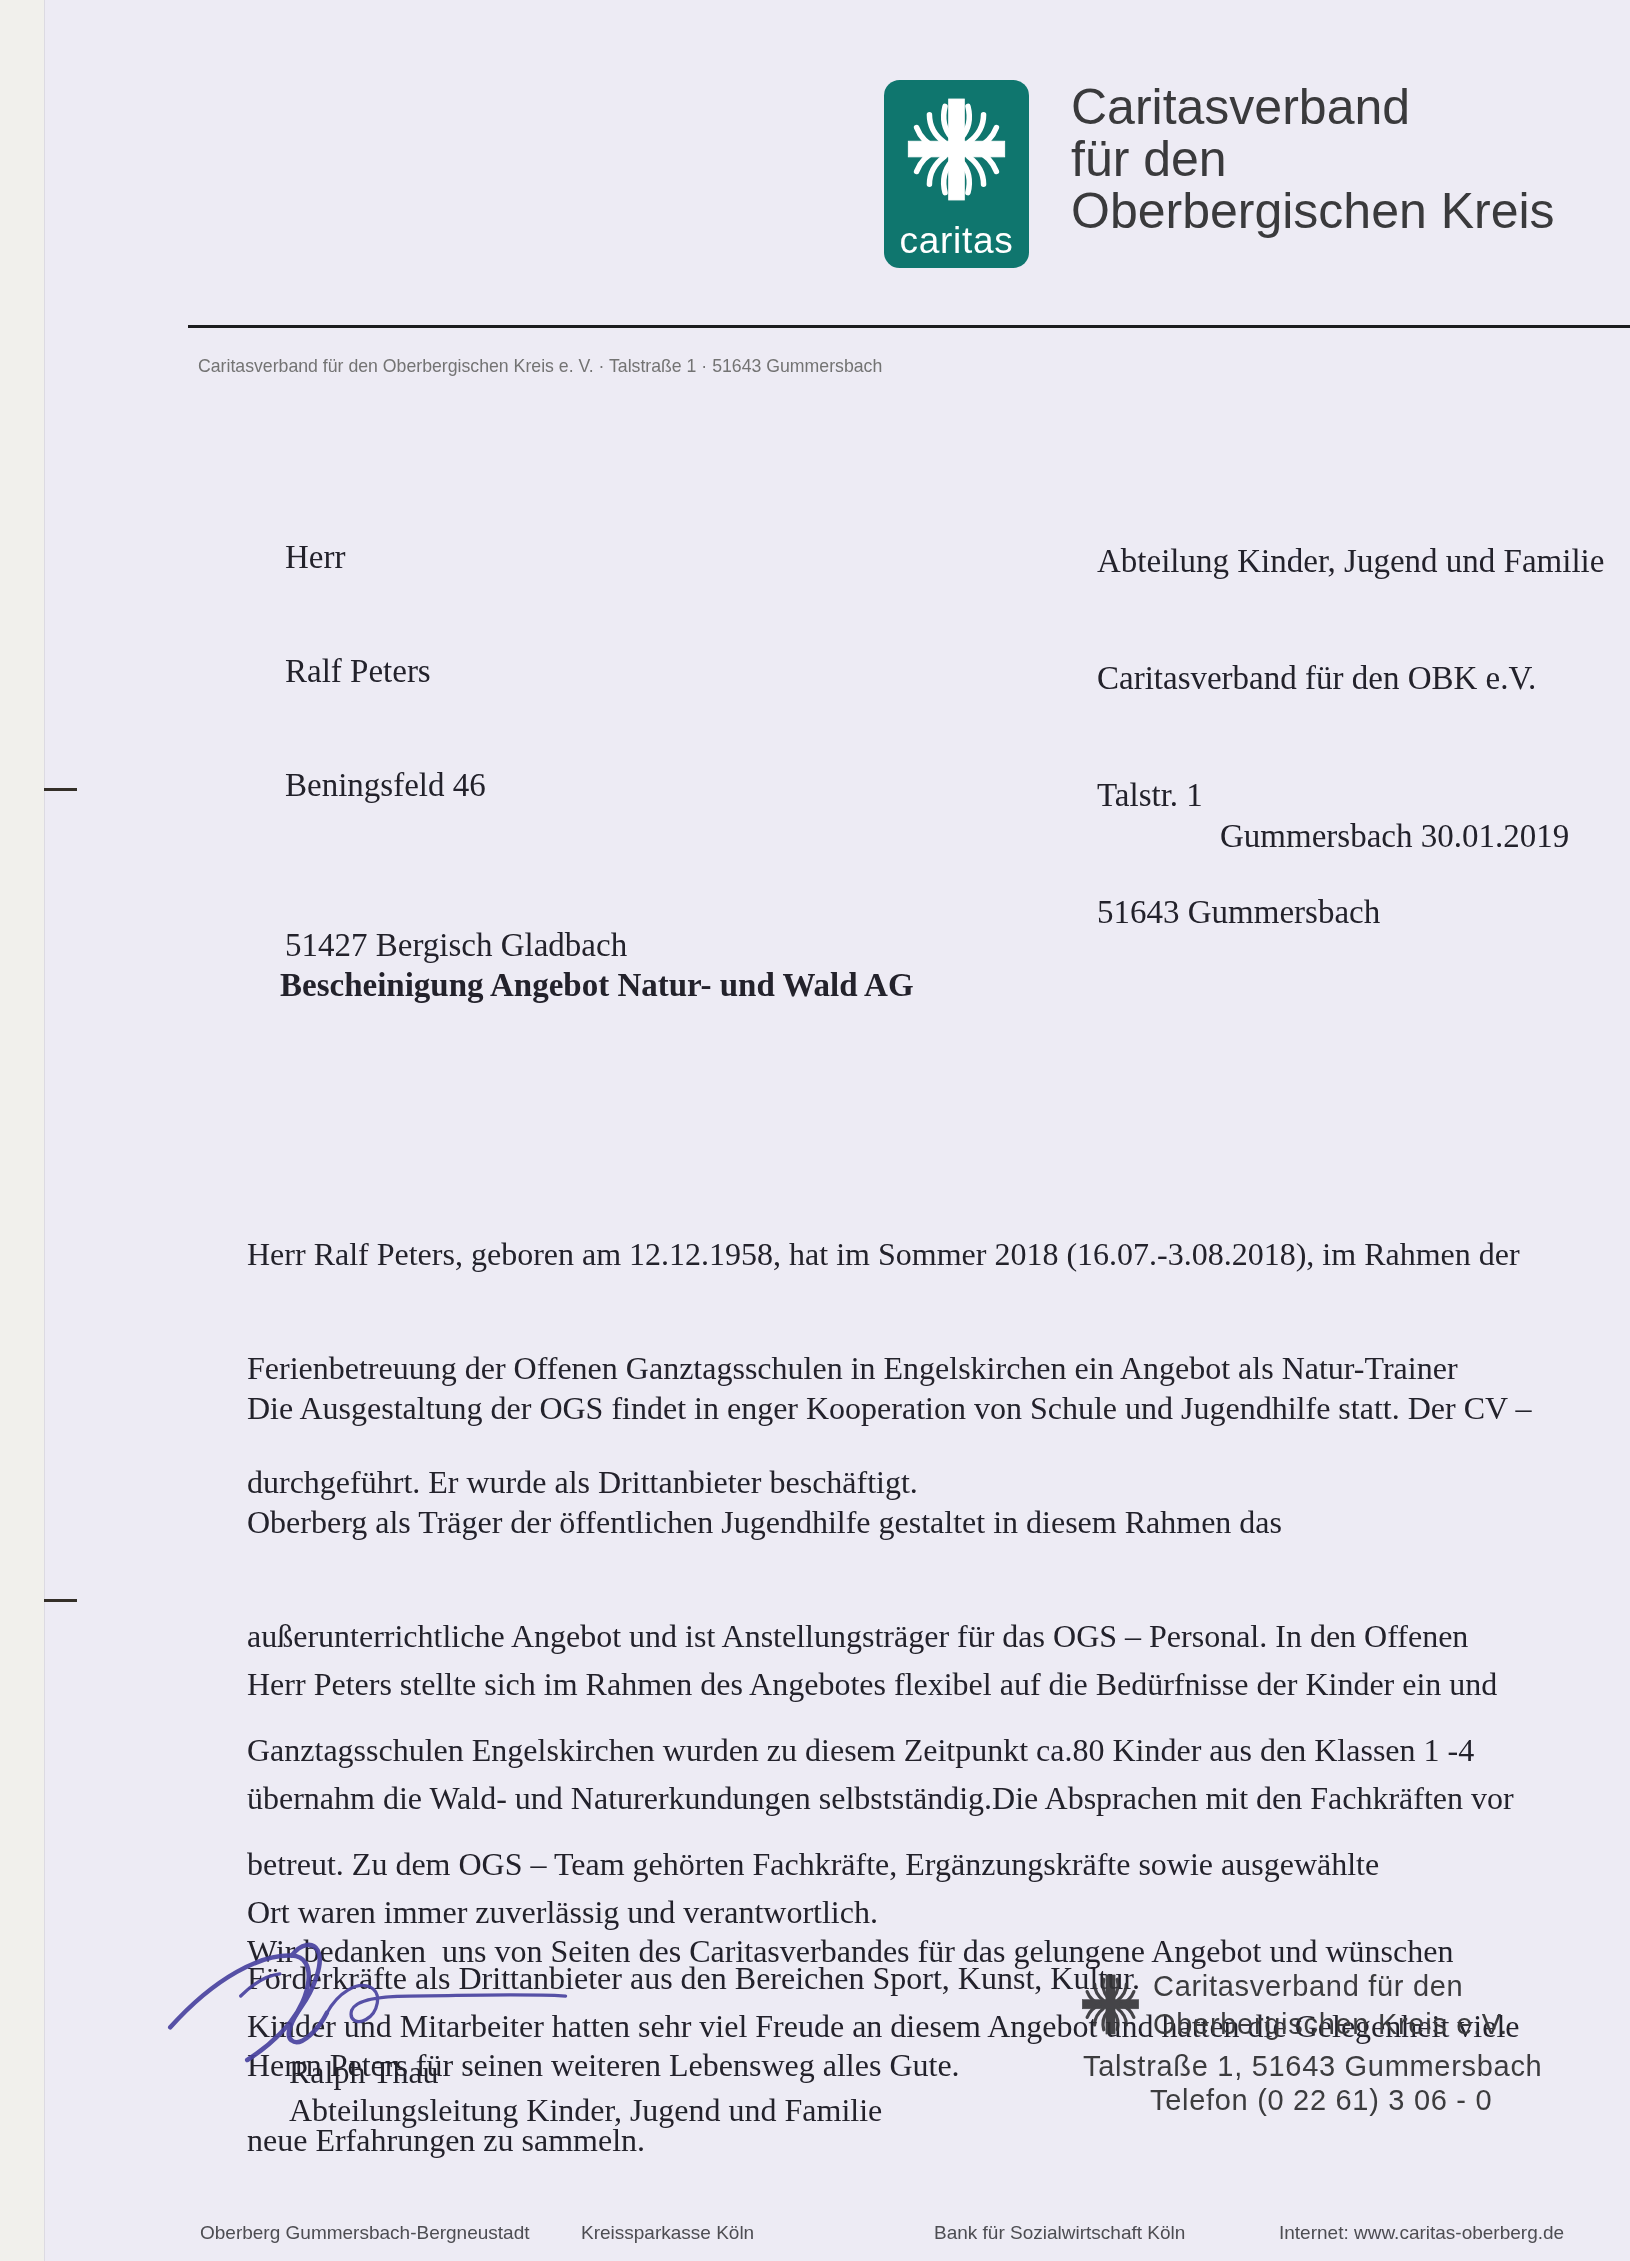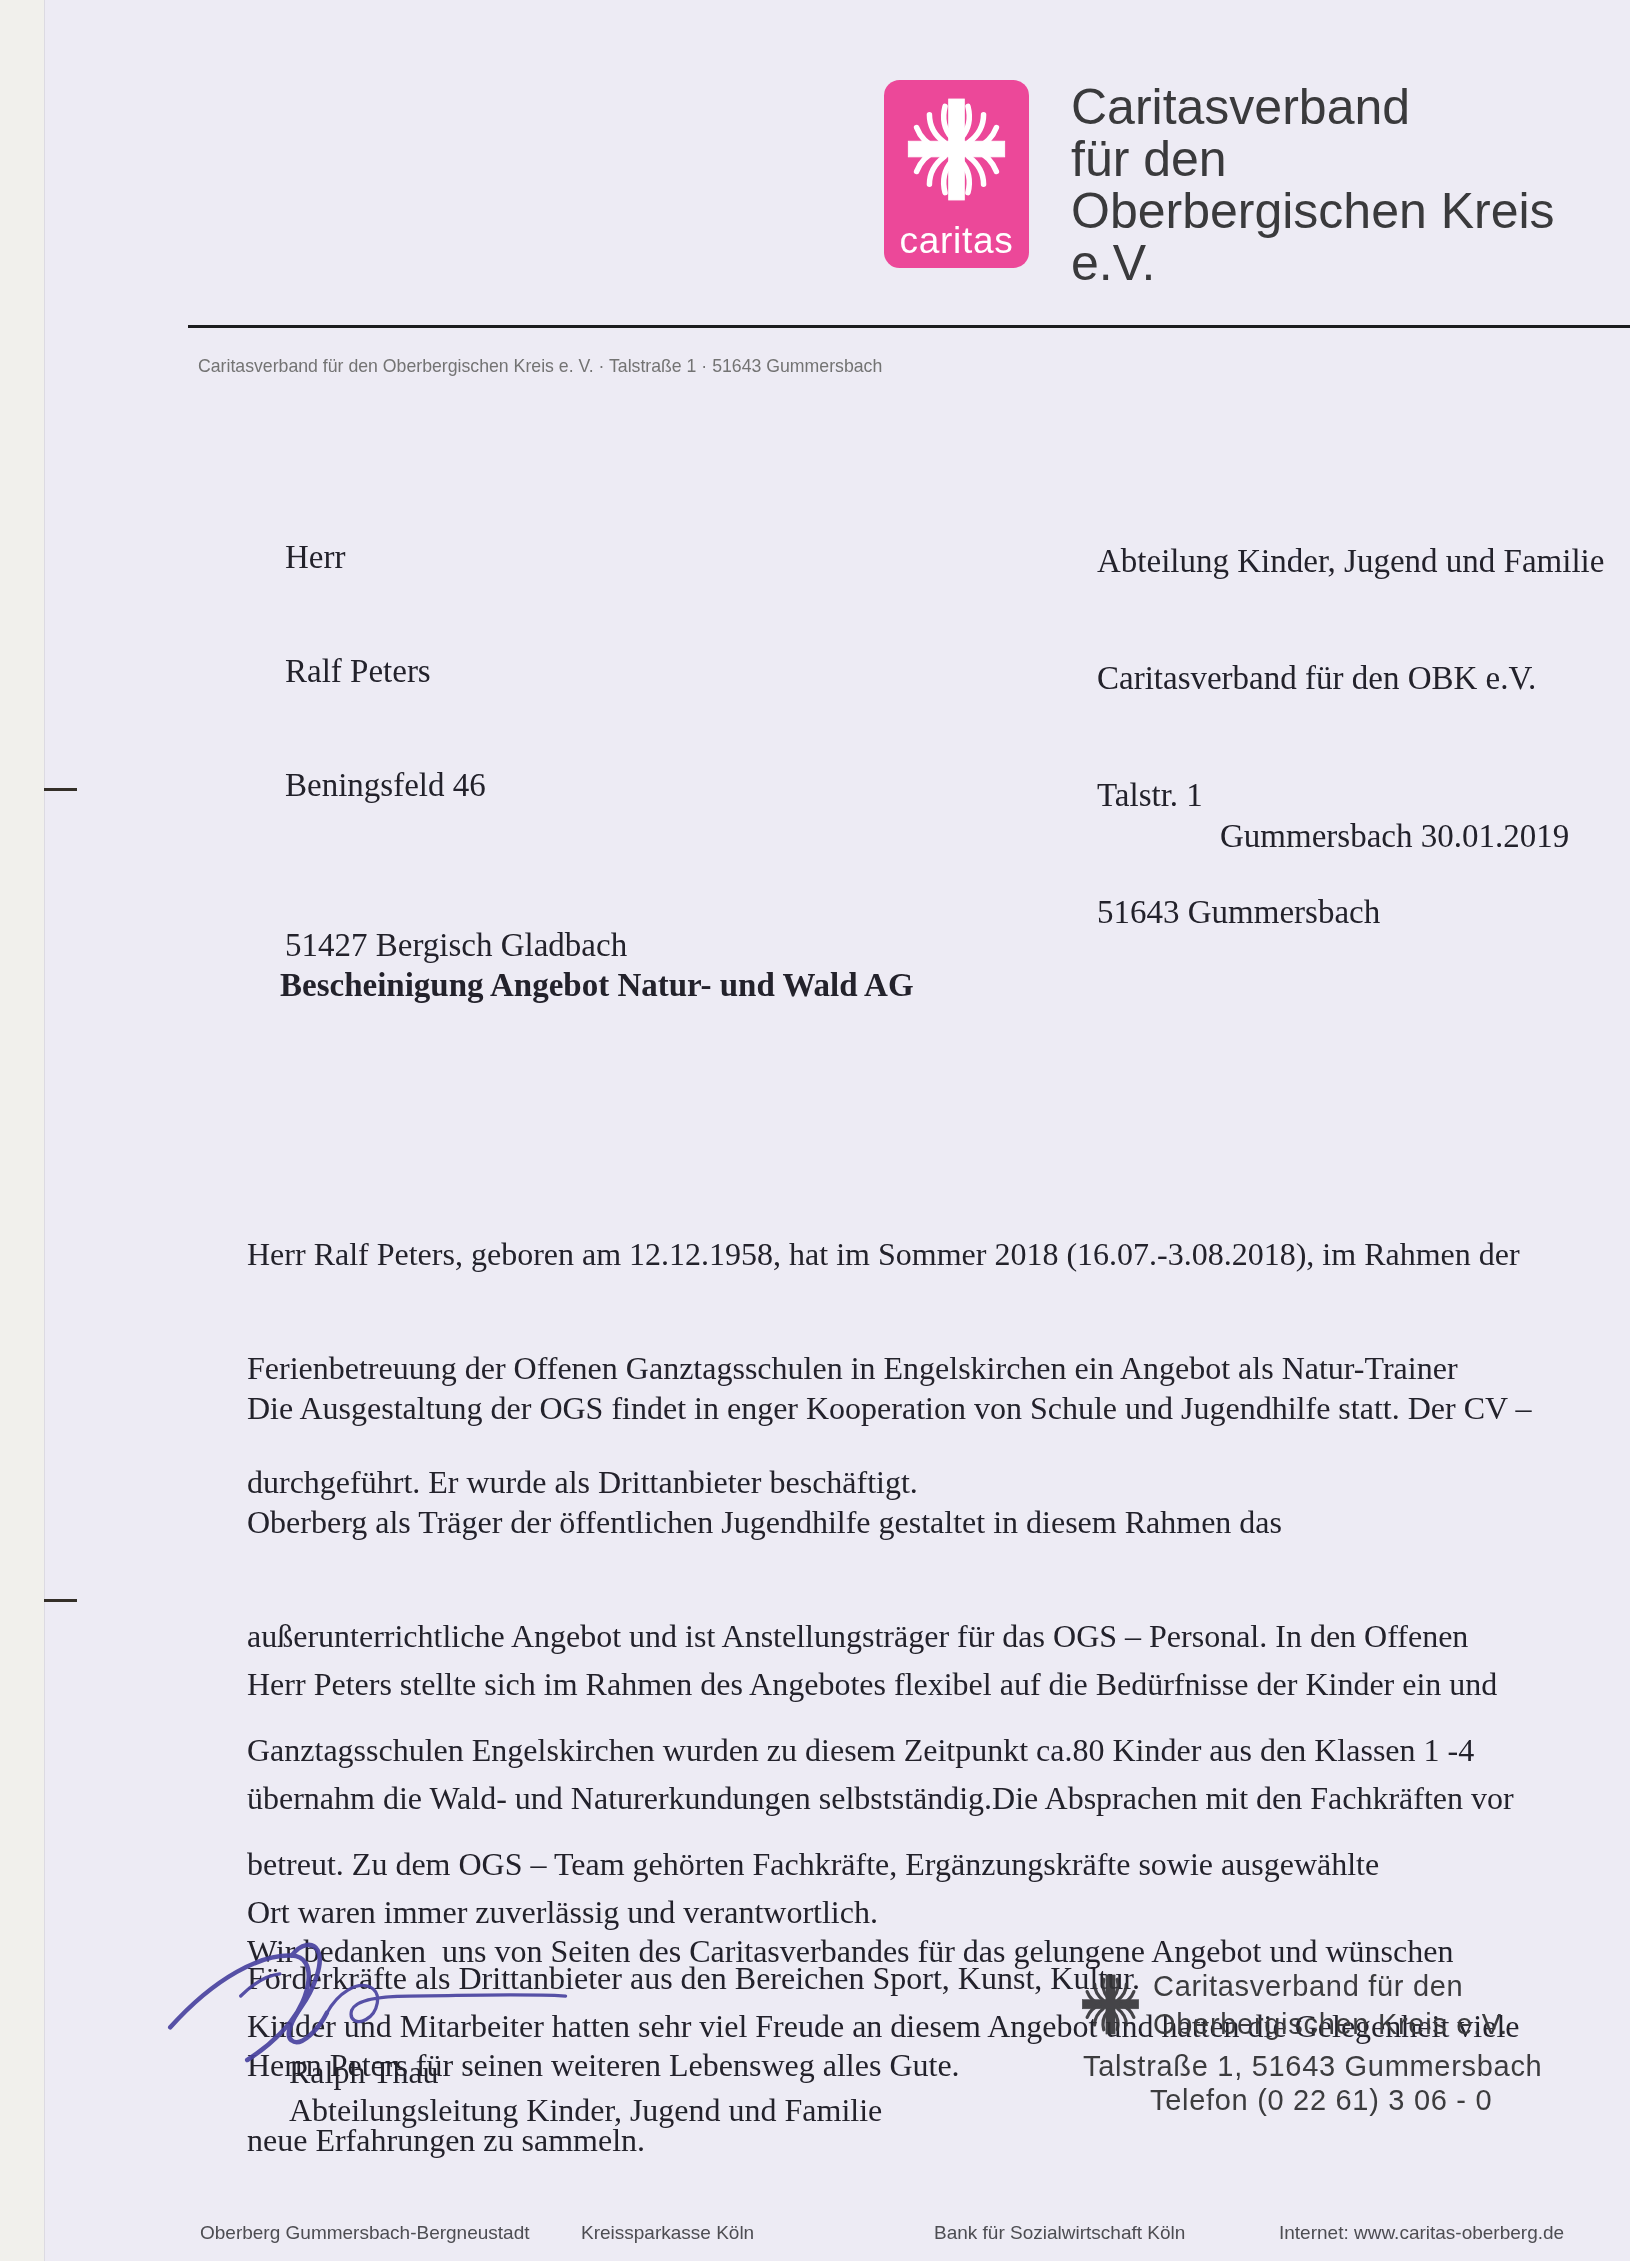--- a/index.html
+++ b/index.html
@@ -6,21 +6,21 @@
   body {
     width:1630px; height:2261px; position:relative;
     background:#edebf4; overflow:hidden;
     font-family:"Liberation Serif", serif;
   }
   .abs { position:absolute; }
   .scan-strip { left:0; top:0; width:44px; height:2261px; background:#f1f0ec; border-right:0.7px solid #dcdae2; }
   .serif { font-family:"Liberation Serif", serif; color:#23222b;margin-left:33px; }
 
   
-  .logo-box { left:884px; top:80px; width:145px; height:188px; background:#ec4899; border-radius:15.7px; }
+  .logo-box { left:884px; top:80px; width:145px; height:188px; background:#0f766e; border-radius:15.7px; }
   .logo-flames { position:absolute; left:17px; top:7.8px; width:111px; height:123px; }
   .logo-word { position:absolute; left:0; right:0; bottom:9.2px; text-align:center;
                color:#fff; font:400 37px/37px "Liberation Sans", sans-serif; letter-spacing:0.7px; }
   .org-name { left:1071px; top:81px; font:400 50px/52px "Liberation Sans", sans-serif; color:#3a3a3c; }
   .rule { left:188px; top:325px; width:1442px; height:3.3px; background:#1c1c1e; }
   .sender-line { left:198px; top:357px; font:400 17.7px/19.6px "Liberation Sans", sans-serif; color:#737373; white-space:pre; }
 
   
   .recipient { left:252px; top:462px; font-size:33px; line-height:38px; white-space:pre; }
   .recipient .gap { margin-top:46px; }
@@ -75,21 +75,20 @@
 <div class="abs logo-box">
   <svg class="logo-flames" viewBox="0 0 121 110">
     <use href="#flame-cross" fill="#ffffff" stroke="#ffffff"></use>
   </svg>
   <div class="logo-word">caritas</div>
 </div>
 <div class="abs org-name">
   <div>Caritasverband</div>
   <div>für den</div>
   <div>Oberbergischen Kreis</div>
-  <div>e.V.</div>
 </div>
 <div class="abs rule"></div>
 <div class="abs sender-line">Caritasverband für den Oberbergischen Kreis e. V. · Talstraße 1 · 51643 Gummersbach</div>
 
 <div class="abs serif recipient">
   <div>Herr</div>
   <div>Ralf Peters</div>
   <div>Beningsfeld 46</div>
   <div class="gap">51427 Bergisch Gladbach</div>
 </div>

